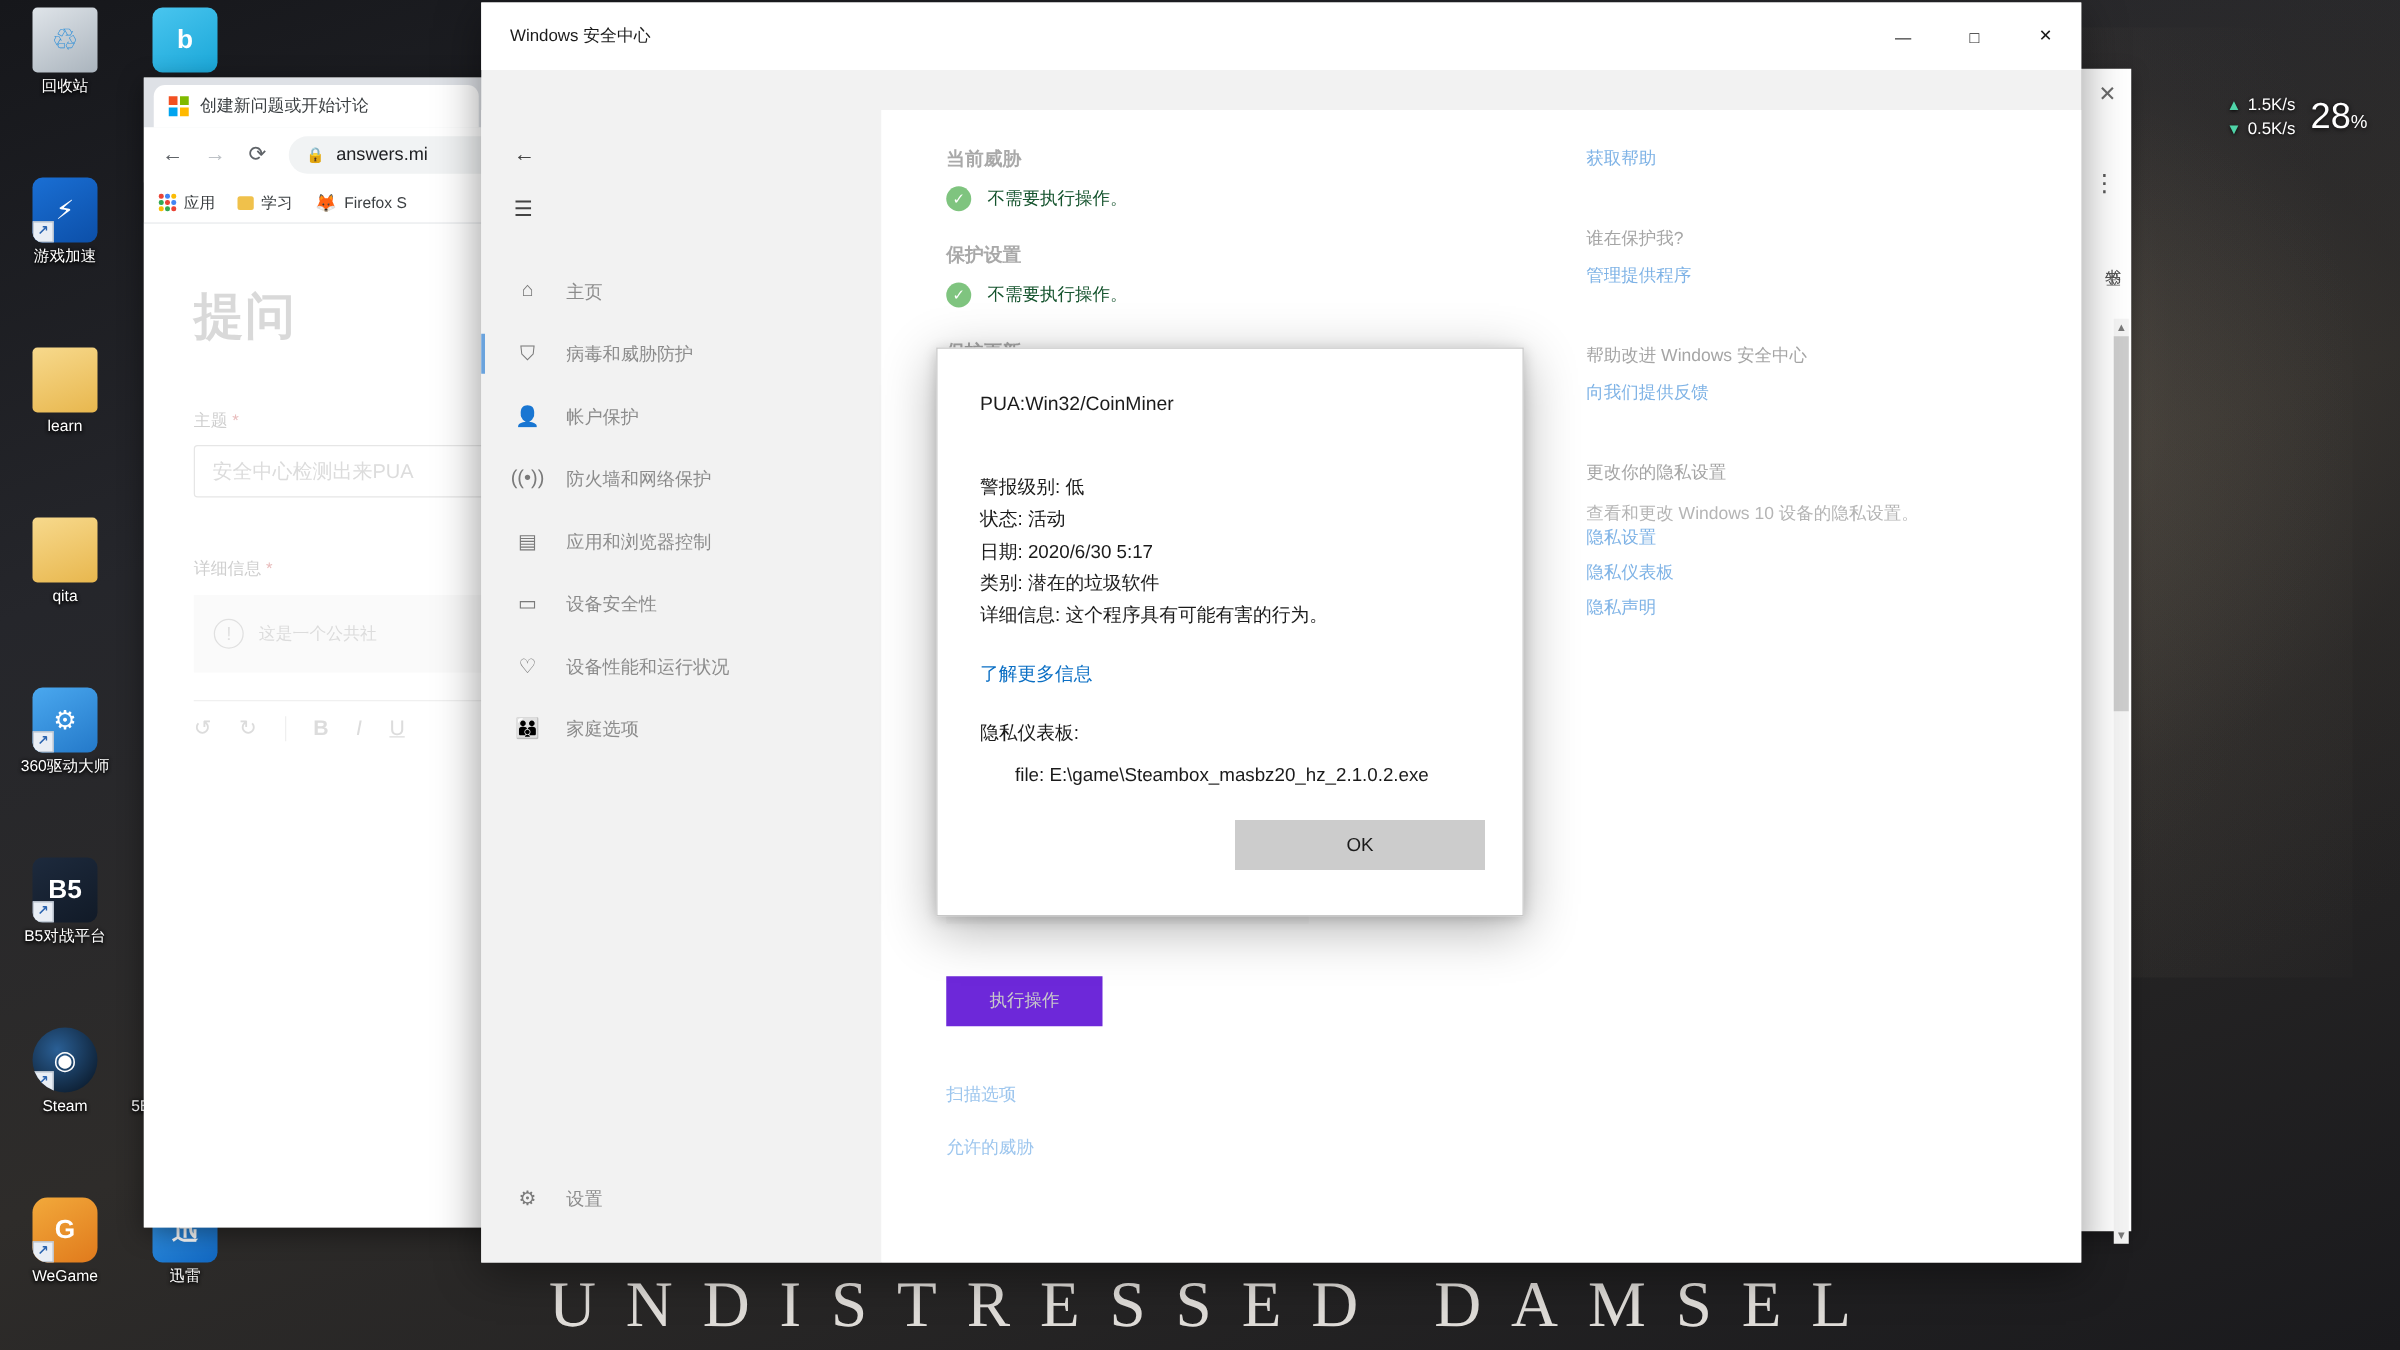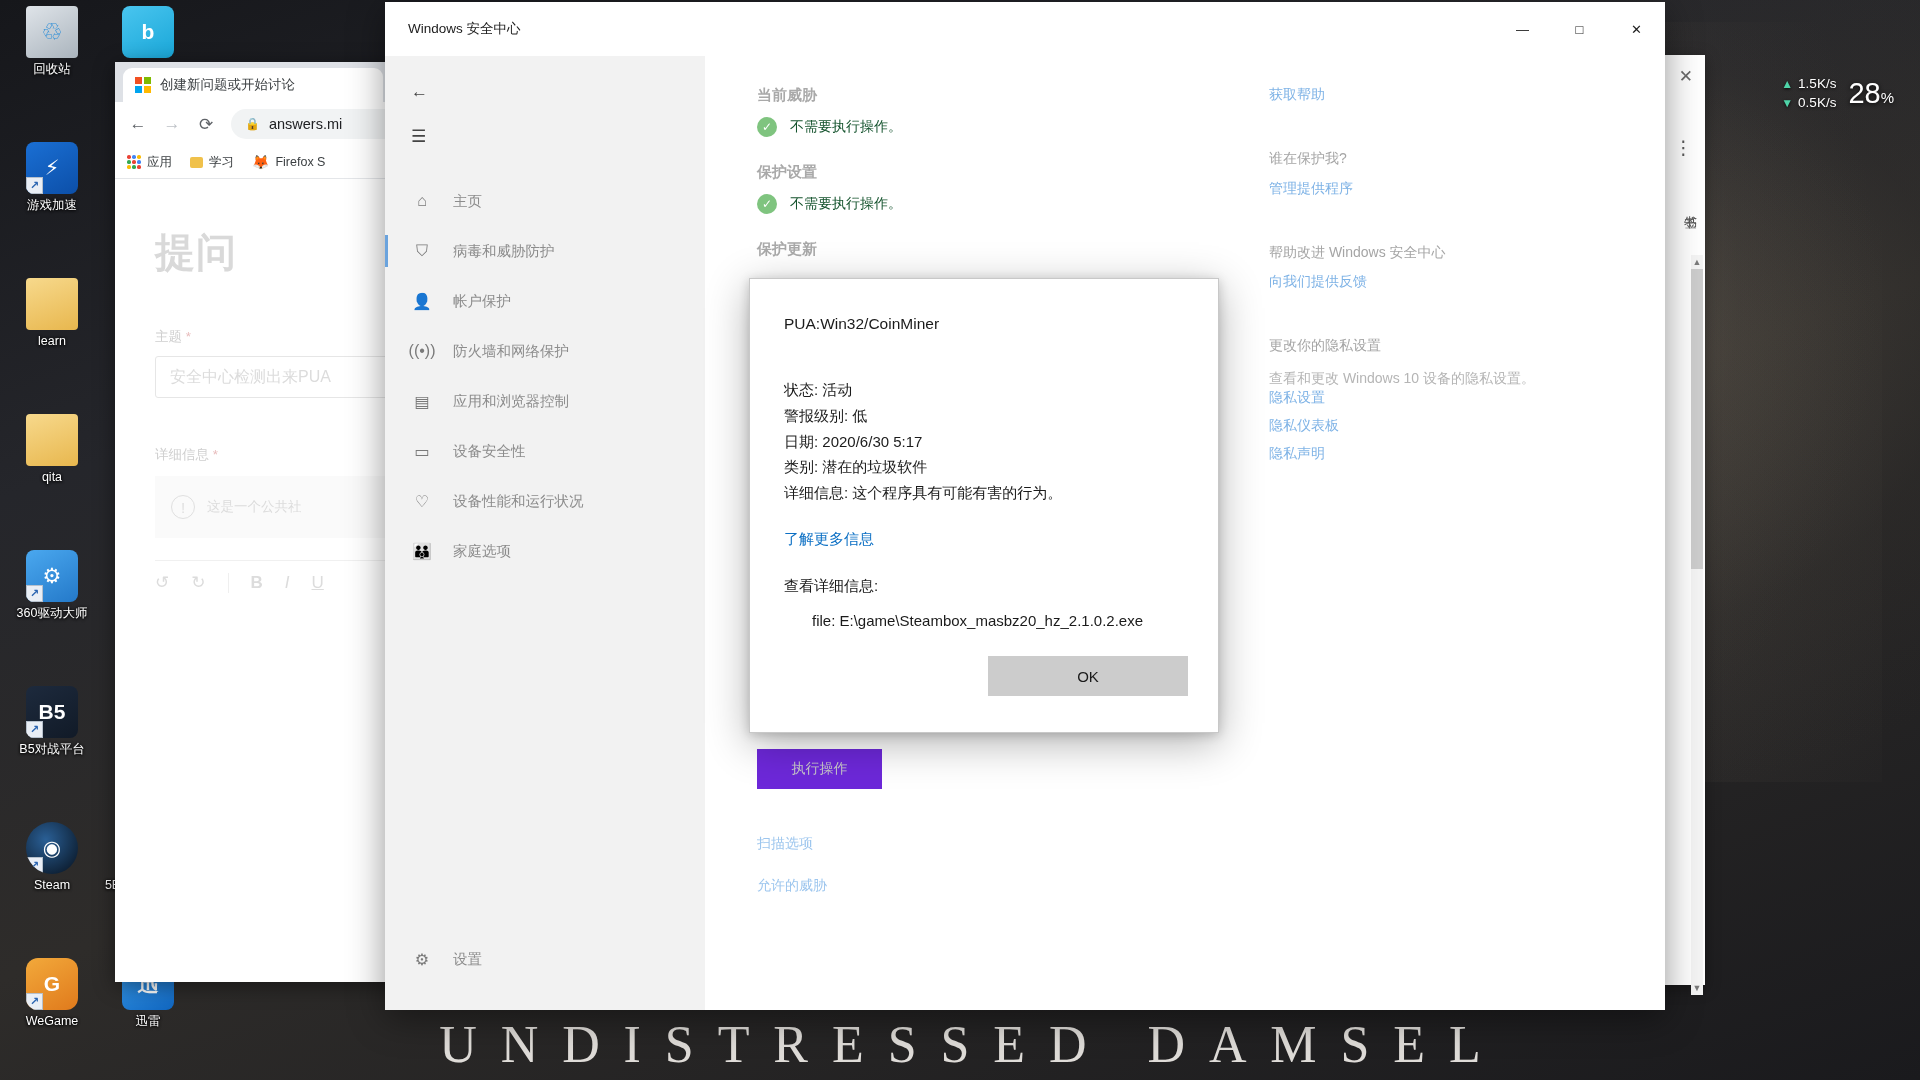--- a/index.html
+++ b/index.html
@@ -208,21 +208,21 @@
   .ns-down { color: #4fd4a8; font-size: 12px; }
   .ns-pct { font-size: 29px; font-weight: 300; text-shadow: 0 1px 4px rgba(0,0,0,.85); }
   .ns-pct small { font-size: 15px; }
 
   
   #secwin {
     position: absolute; left: 385px; top: 2px;
     width: 1280px; height: 1008px;
     background: #f2f2f2;
     box-shadow: 0 8px 34px rgba(0,0,0,.42);
-    display: flex; flex-direction: column;
+    display: flex; flex-direction: column; gap: 32px;
   }
   .sec-title {
     height: 54px; background: #fff;
     display: flex; align-items: center; justify-content: space-between;
     flex: 0 0 auto;
   }
   .sec-title-text { font-size: 13.5px; color: #1b1b1b; padding-left: 23px; }
   .sec-caption { display: flex; height: 100%; }
   .cap-btn {
     width: 57px; height: 100%;
@@ -613,26 +613,26 @@
             </div>
           </div>
         </div>
       </div>
     </div>
   </div>
 
   <div id="modal">
     <div class="dlg-title">PUA:Win32/CoinMiner</div>
     <div class="dlg-details">
+      <div>警报级别: 低</div>
       <div>状态: 活动</div>
-      <div>警报级别: 低</div>
       <div>日期: 2020/6/30 5:17</div>
       <div>类别: 潜在的垃圾软件</div>
       <div>详细信息: 这个程序具有可能有害的行为。</div>
     </div>
     <a class="dlg-link" href="#">了解更多信息</a>
-    <div class="dlg-affected">查看详细信息:</div>
+    <div class="dlg-affected">隐私仪表板:</div>
     <div class="dlg-file">file: E:\game\Steambox_masbz20_hz_2.1.0.2.exe</div>
     <div class="dlg-btn-row">
       <div class="dlg-ok">OK</div>
     </div>
   </div>
 </div>
 
 </body></html>

